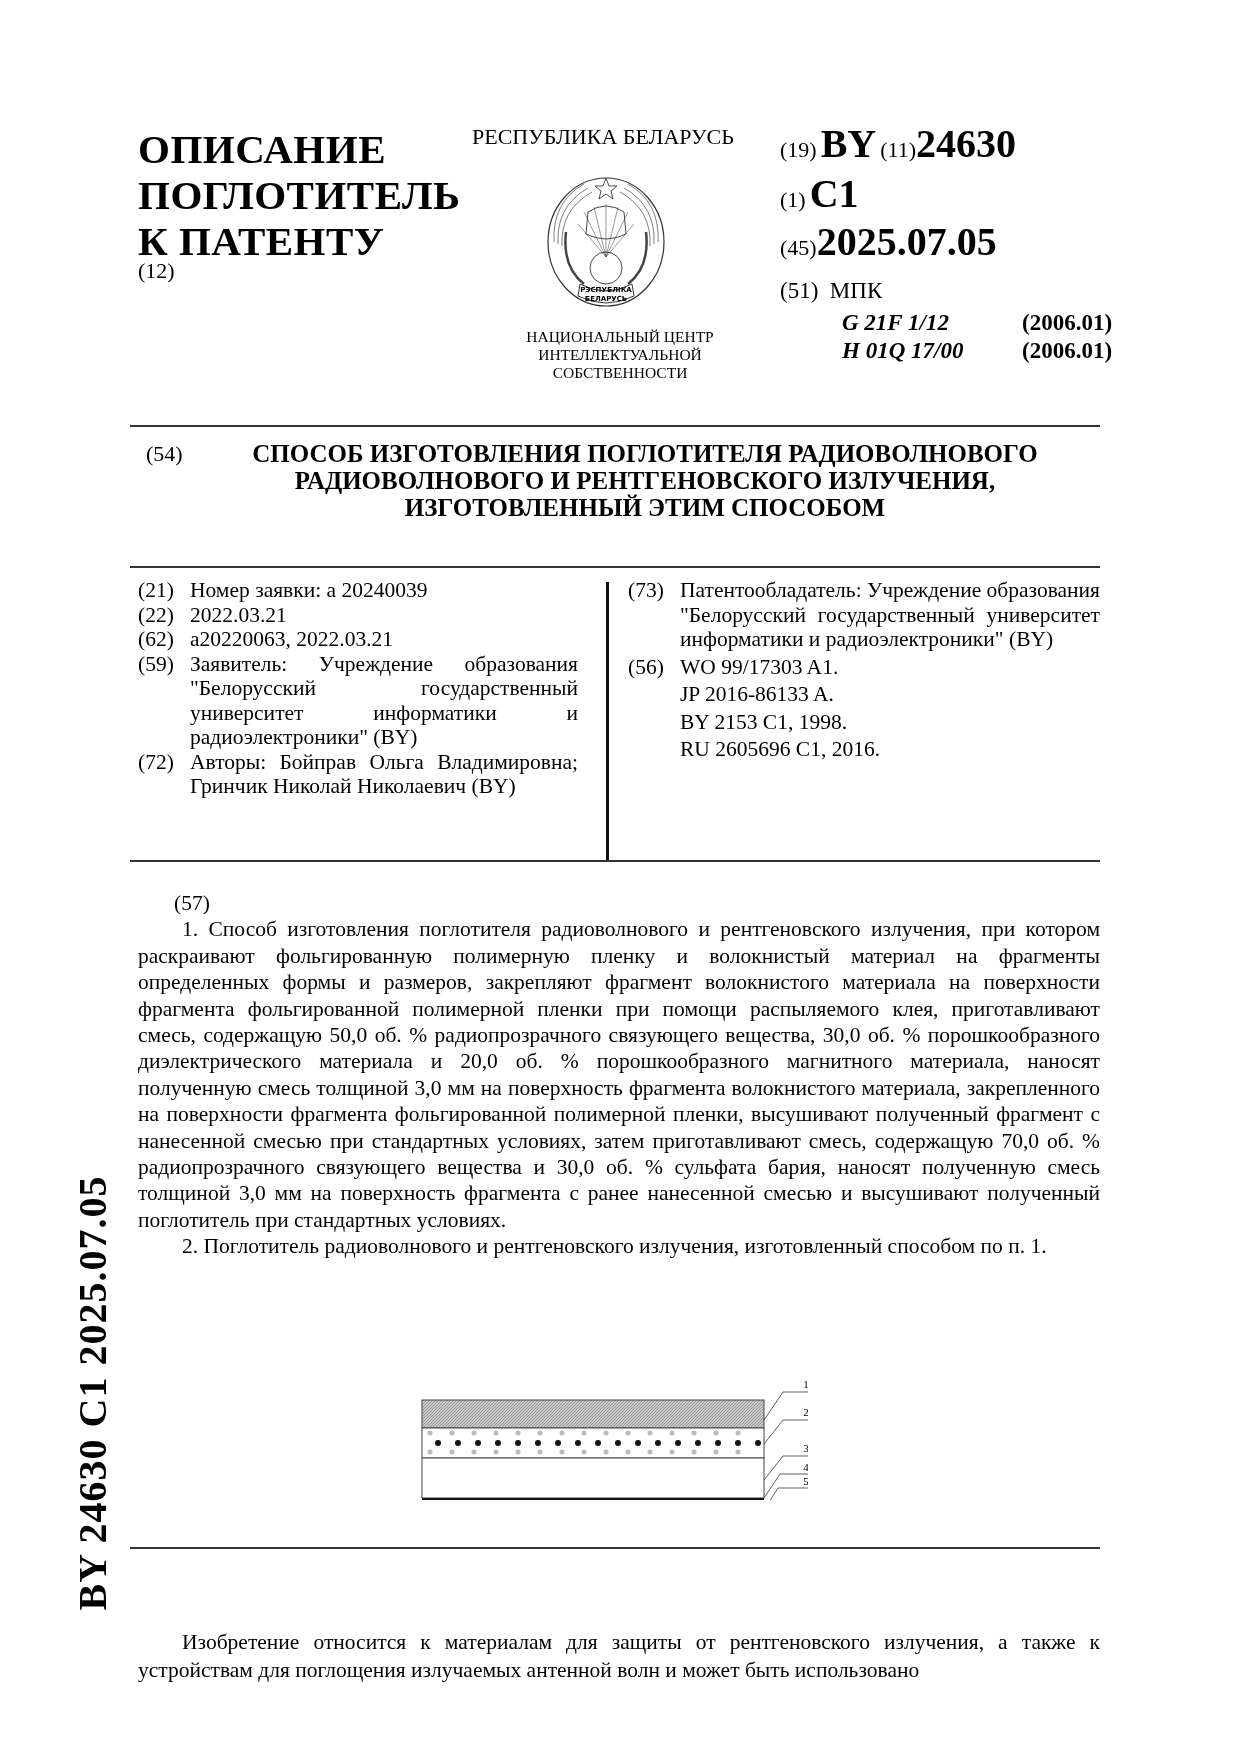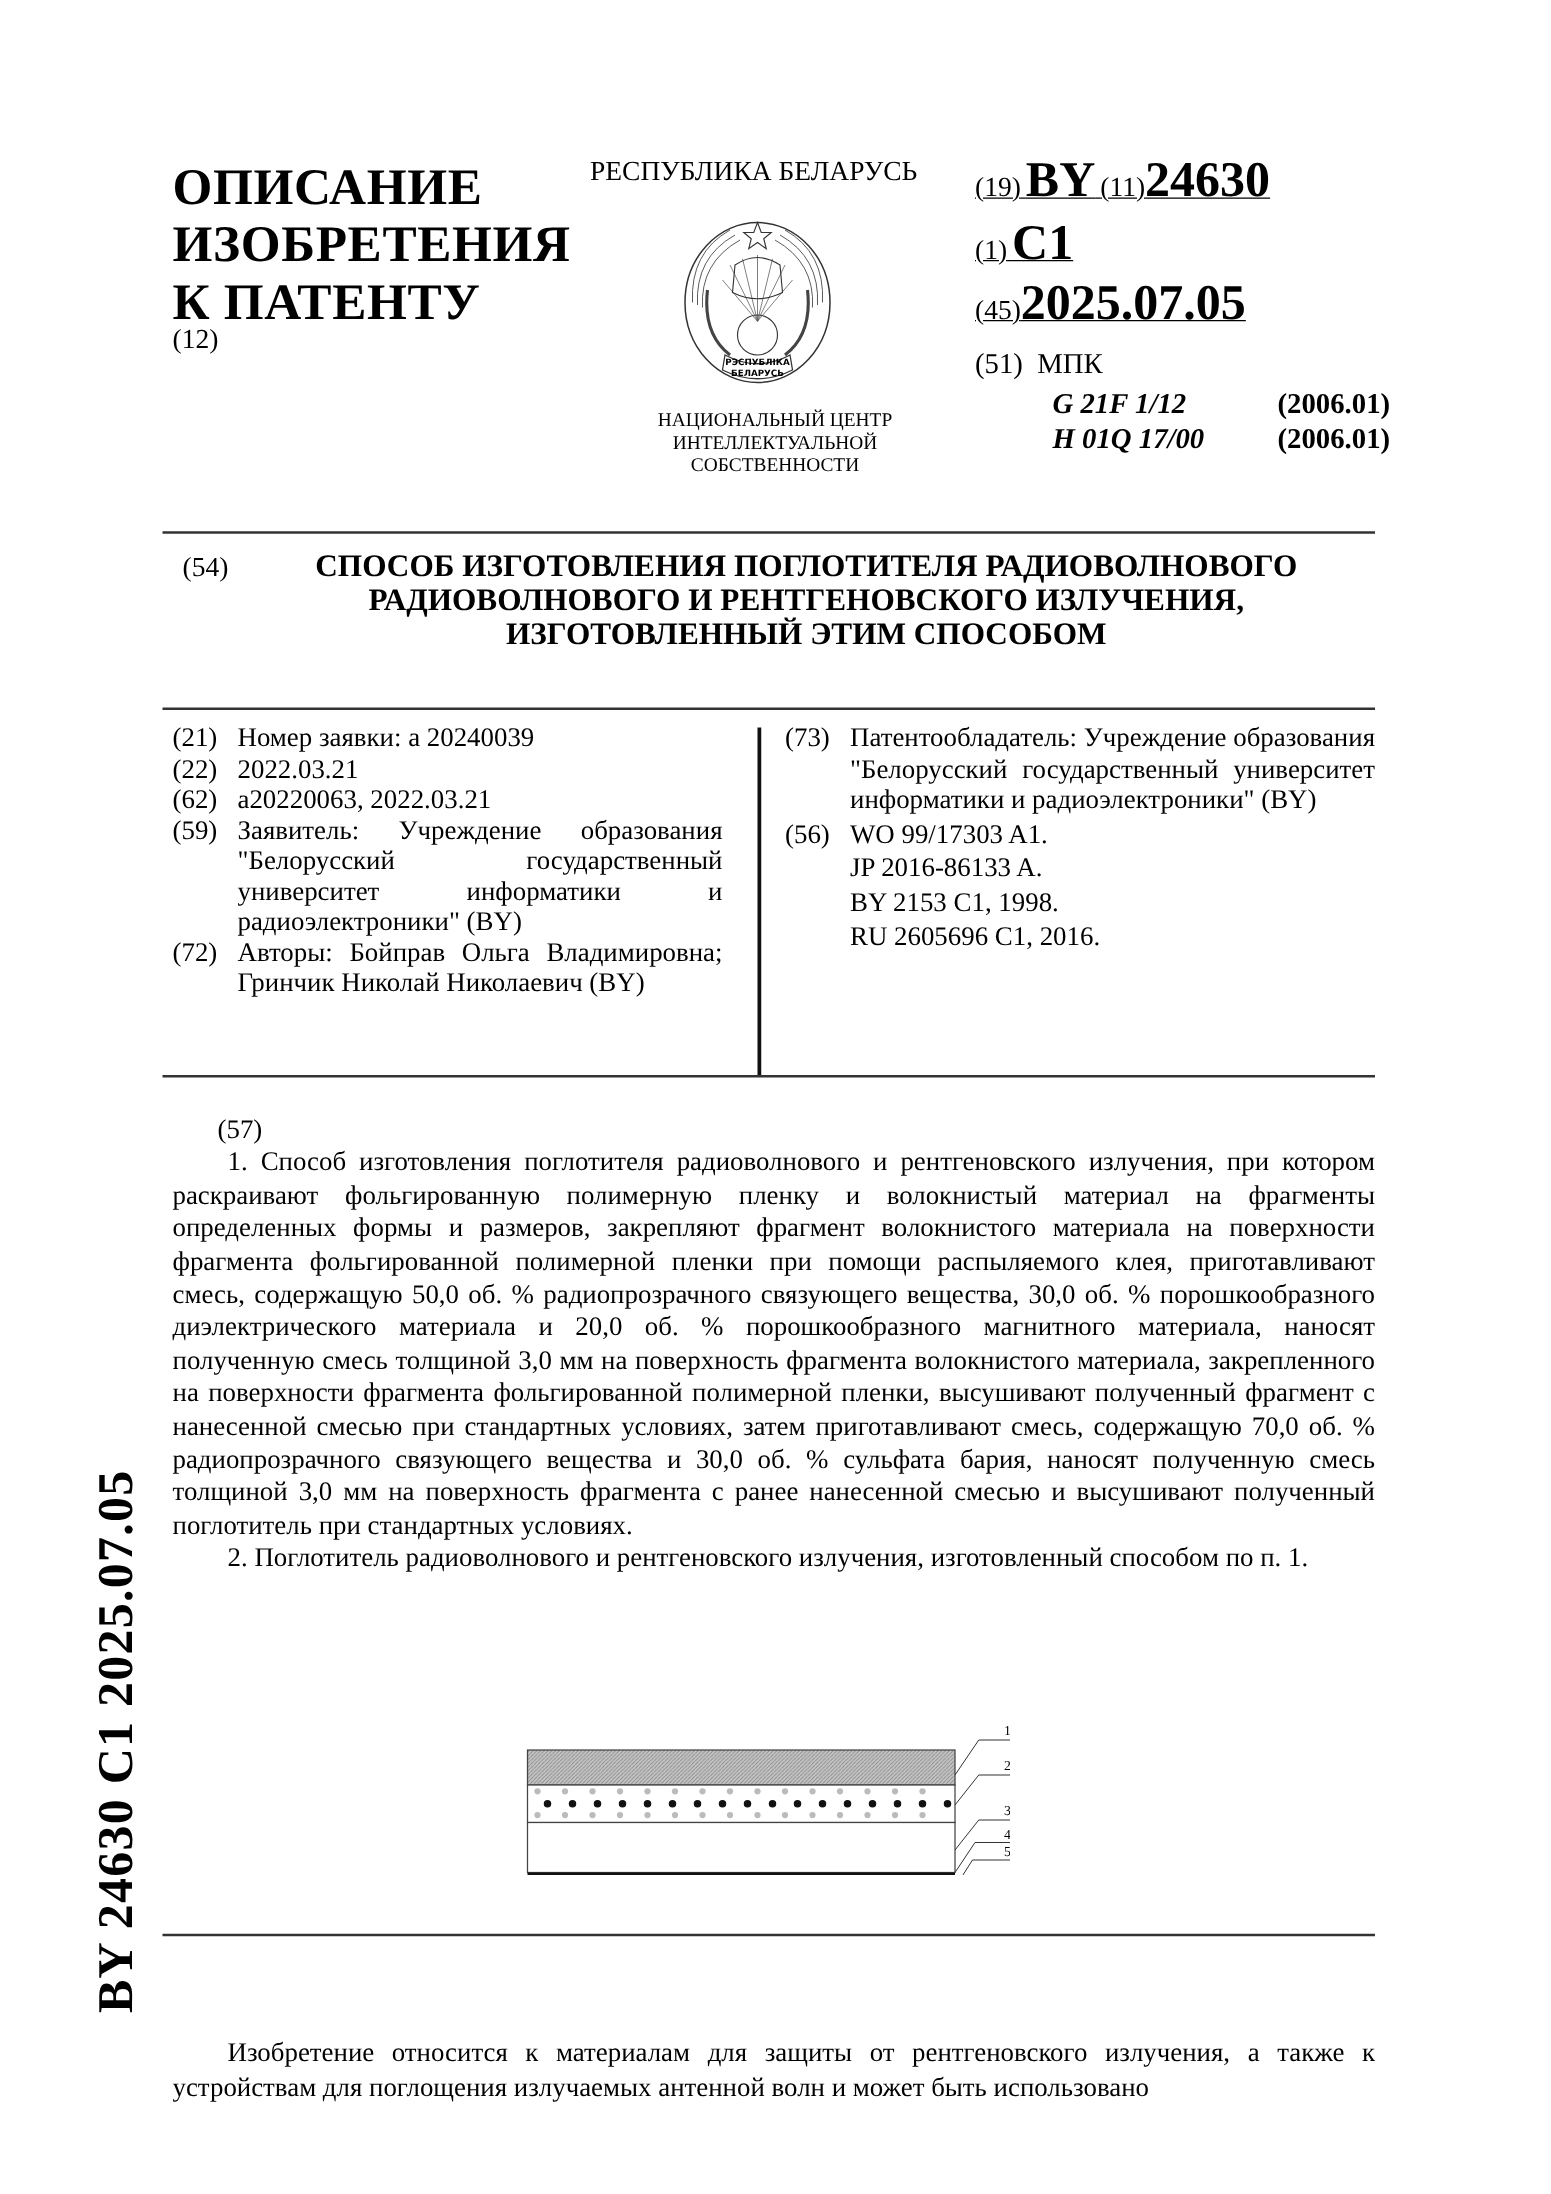--- a/index.html
+++ b/index.html
@@ -5,21 +5,21 @@
   html, body { margin:0; padding:0; background:#ffffff; }
   body { width:1241px; height:1755px; position:relative; overflow:hidden; color:#000; font-family:"Liberation Serif","DejaVu Serif",serif; }
   .abs { position:absolute; }
   .hdr-title { left:138px; top:126px; font-weight:bold; font-size:41px; line-height:46px; letter-spacing:0.5px; }
   .hdr-title div { white-space:nowrap; }
   .hdr-12 { left:138px; top:258px; font-size:22px; }
   .republic { left:472px; top:124px; font-size:22px; white-space:nowrap; }
   .emblem { left:544px; top:172px; width:124px; height:140px; }
   .natcenter { left:470px; top:328px; width:300px; text-align:center; font-size:15.5px; line-height:18px; }
   .biblio { left:780px; top:120px; }
-  .brow { position:absolute; white-space:nowrap;text-decoration:underline; }
+  .brow { position:absolute; white-space:nowrap; }
   .code { font-size:22px; }
   .big { font-size:40px; font-weight:bold; }
   .mpk { left:780px; top:278px; font-size:23px; white-space:nowrap; }
   .ipc { font-style:italic; font-weight:bold; font-size:23px; }
   .ipc-ver { font-size:23px;font-weight:bold; }
   .rule { position:absolute; left:130px; width:970px; border-top:2px solid #333; height:0; }
   .title54 { left:130px; top:440px; width:970px; font-size:25px; font-weight:bold; line-height:27px; text-align:center; }
   .code54 { position:absolute; left:16px; top:0; font-weight:normal; font-size:22px; }
   .col { position:absolute; font-size:21.5px; line-height:24.5px; }
   .col .item { position:relative; padding-left:52px; }
@@ -33,21 +33,21 @@
   .side span { position:absolute; left:50%; top:50%; transform:translate(-50%,-50%) rotate(-90deg); font-weight:bold; font-size:40px; white-space:nowrap; letter-spacing:1px; }
   .figure { left:418px; top:1370px; width:390px; height:130px; }
   .intro { left:138px; top:1628px; width:962px; font-size:21.5px; line-height:28px; text-align:justify; }
   .intro p { margin:0; text-indent:44px; }
 </style>
 </head>
 <body>
 
 <div class="abs hdr-title">
   <div>ОПИСАНИЕ</div>
-  <div>ИЗОБРЕТЕНИЯ</div>
+  <div>ПОГЛОТИТЕЛЬ</div>
   <div>К  ПАТЕНТУ</div>
 </div>
 <div class="abs hdr-12">(12)</div>
 
 <div class="abs republic">РЕСПУБЛИКА БЕЛАРУСЬ</div>
 
 <div class="abs emblem">
   <svg width="124" height="140" viewBox="0 0 124 140">
     <ellipse cx="62" cy="70" rx="58" ry="64" fill="none" stroke="#333" stroke-width="1.2"></ellipse>
     <g stroke="#444" stroke-width="0.7" fill="none">

